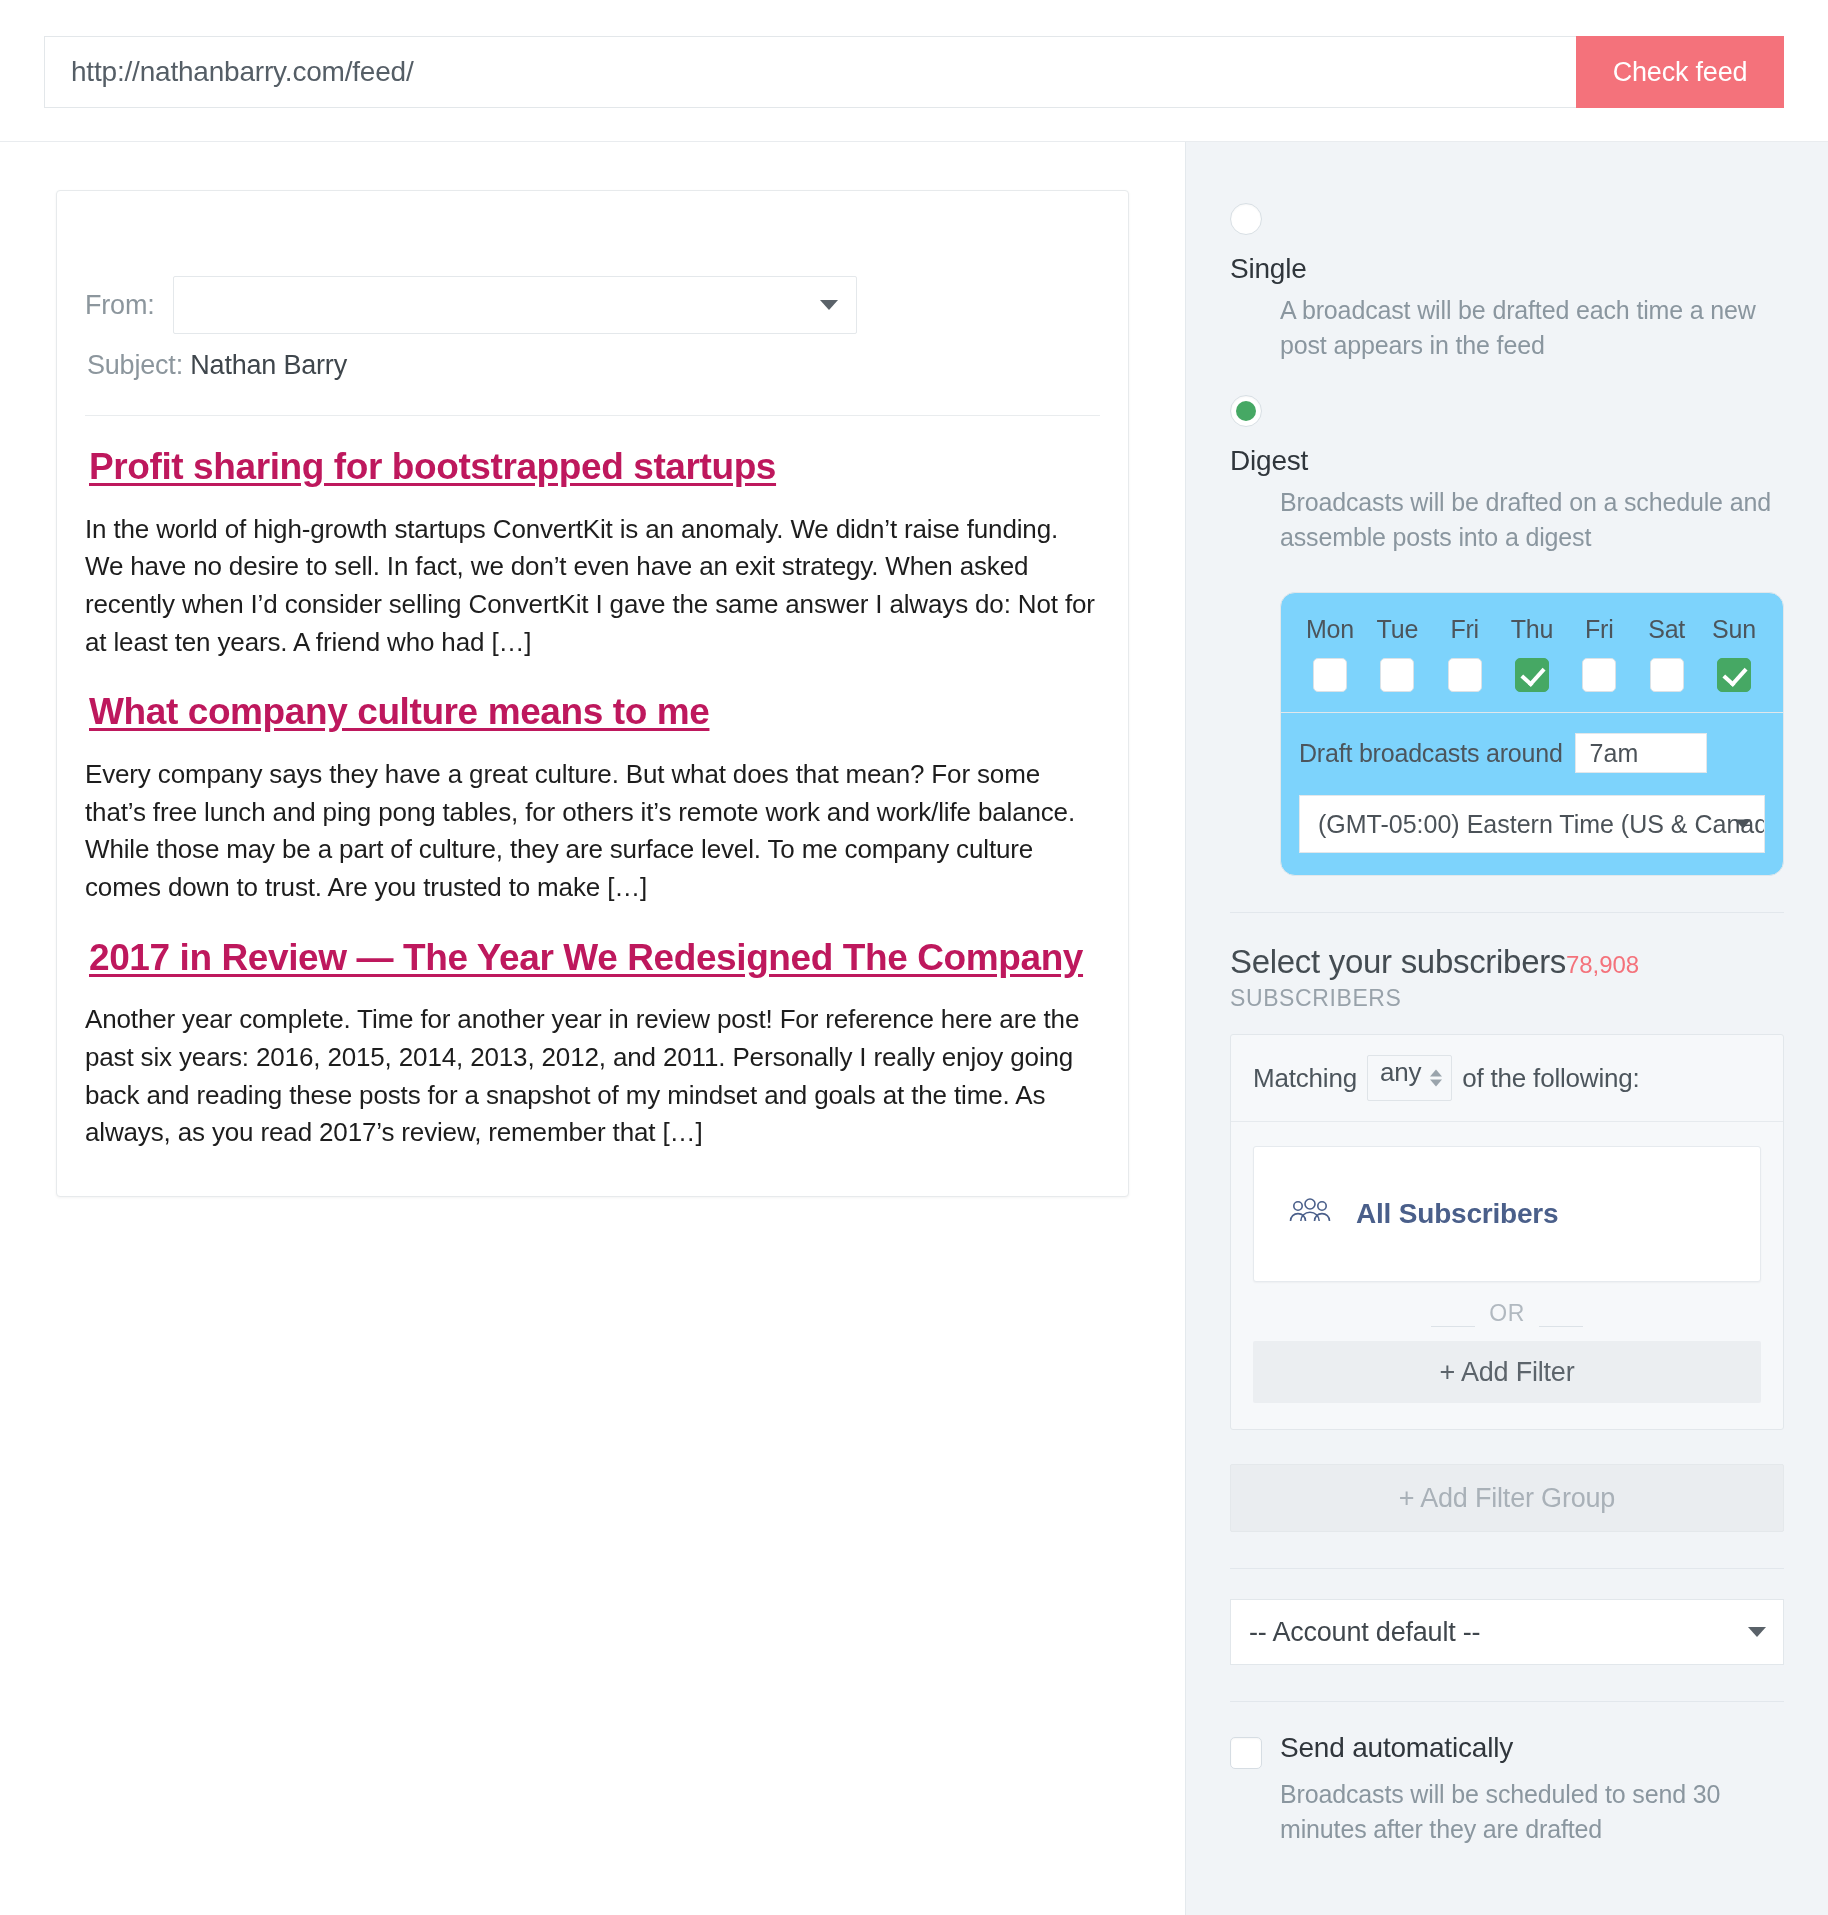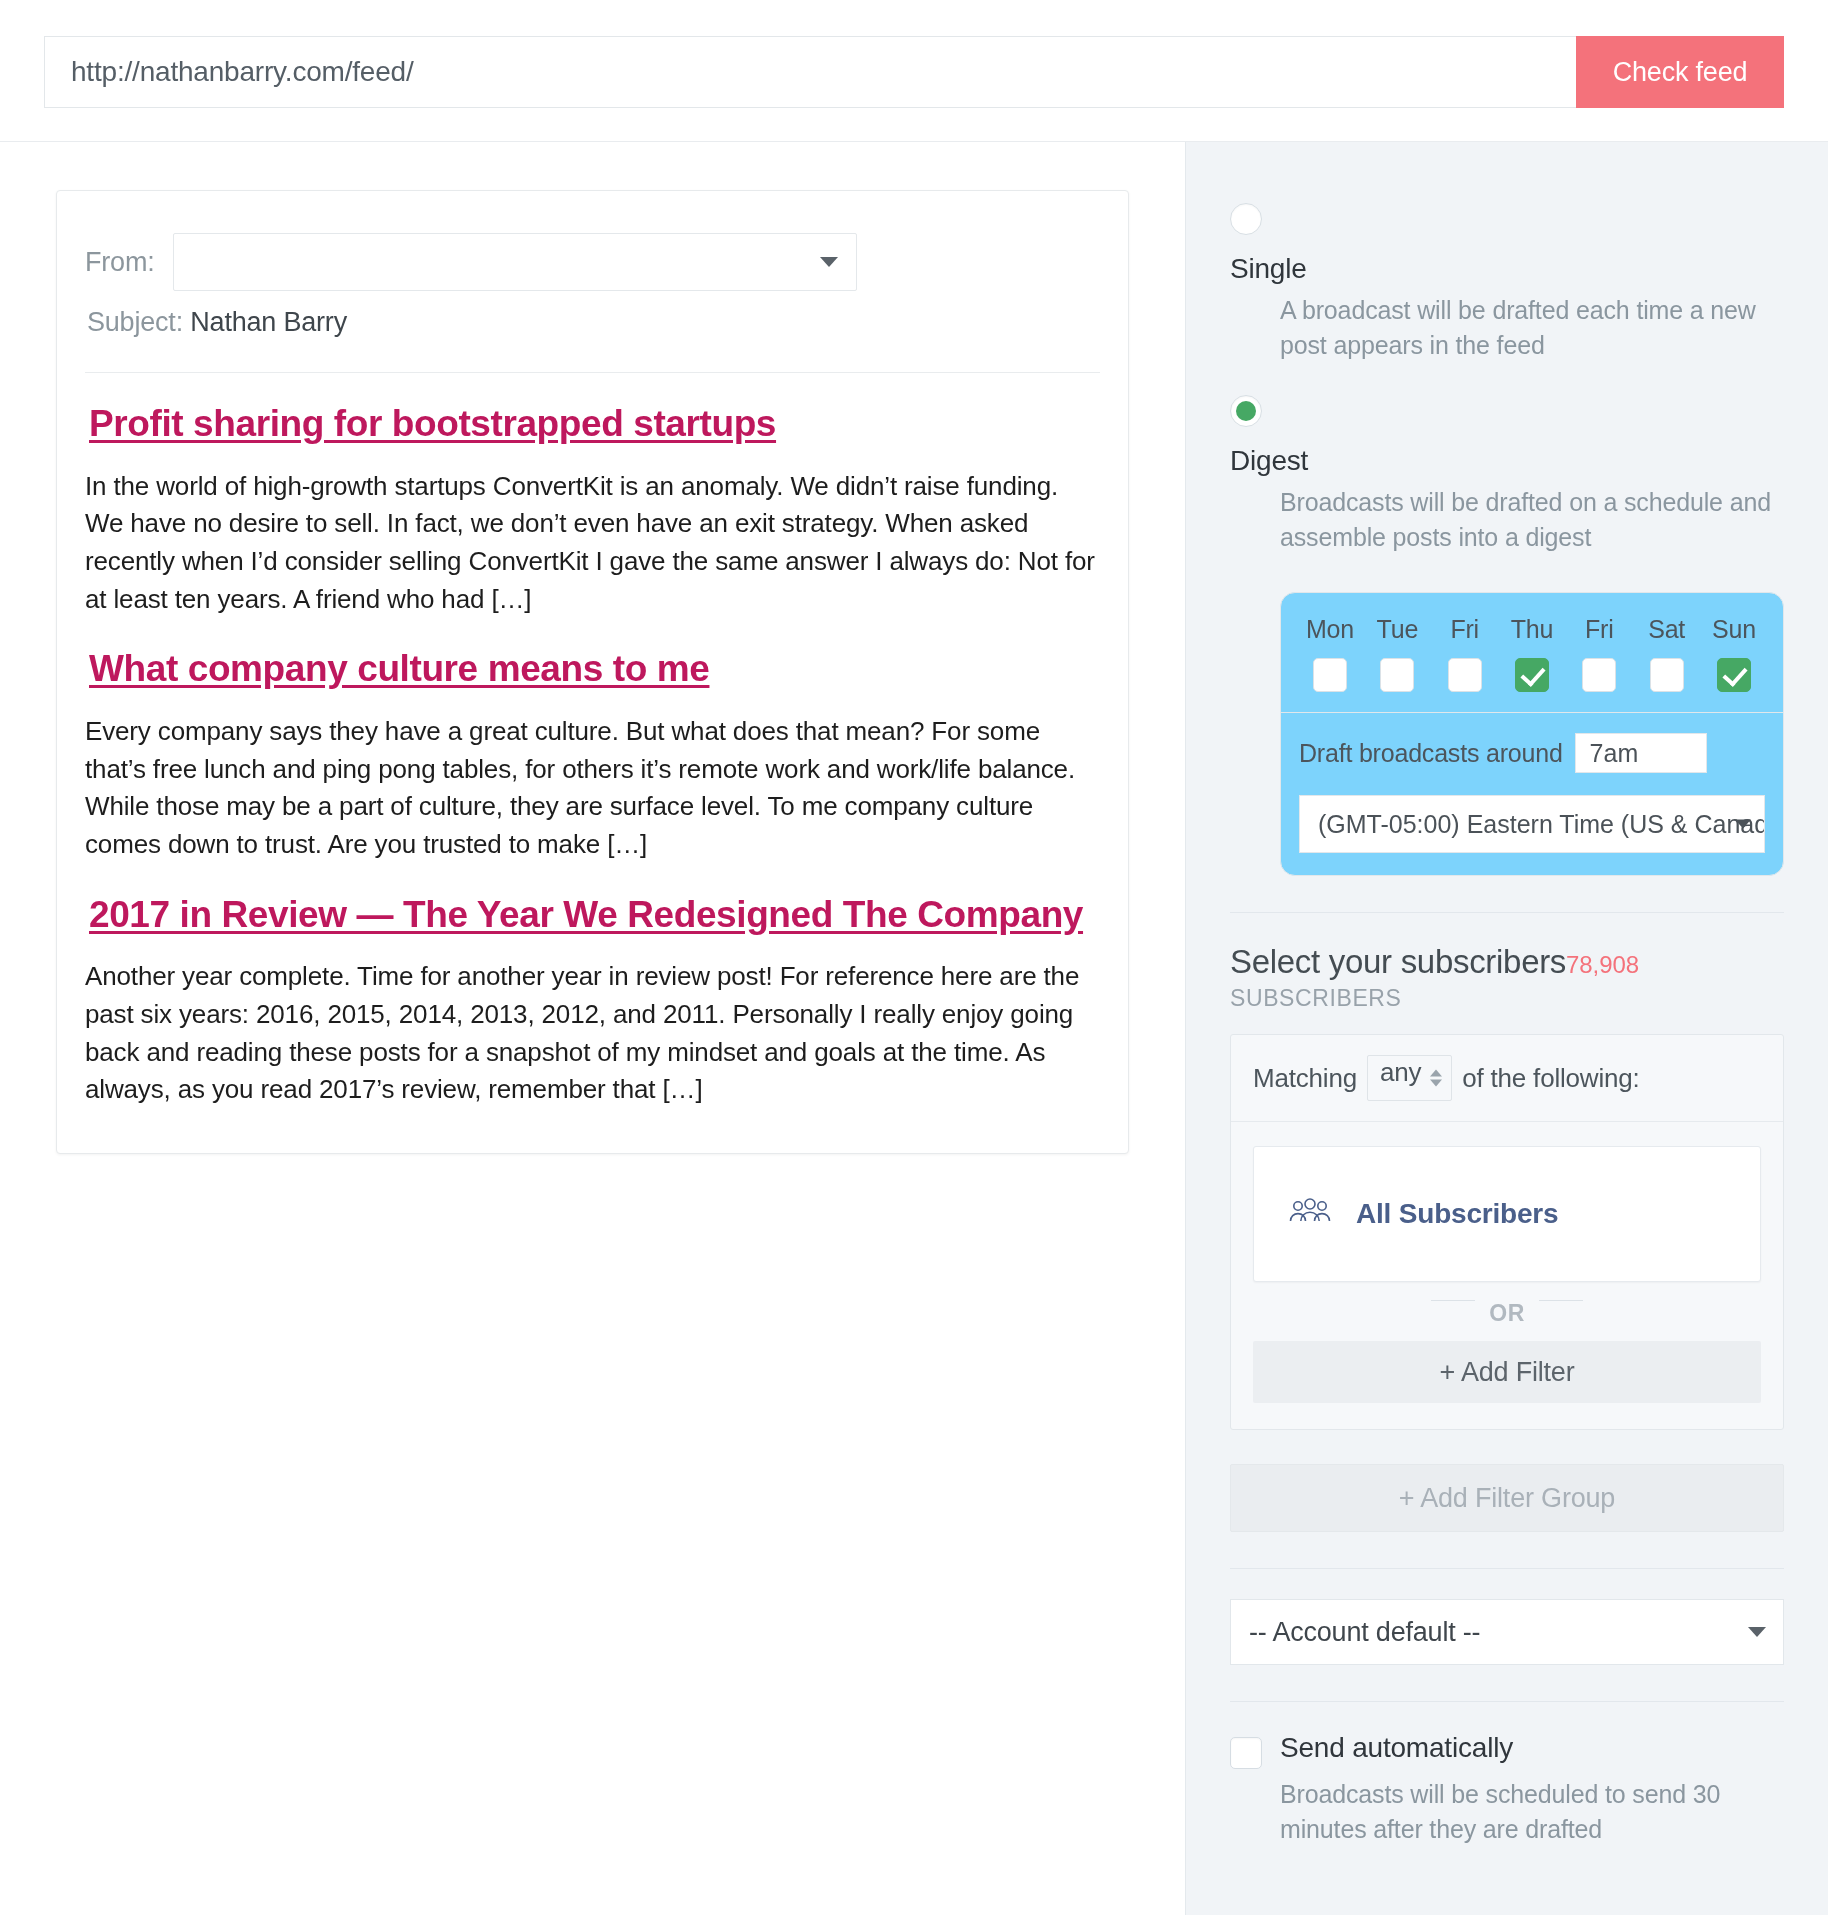--- a/index.html
+++ b/index.html
@@ -71,20 +71,21 @@
     border: 1px solid #e7eaec;
     border-radius: 4px;
     box-shadow: 0 1px 3px rgba(0,0,0,0.05);
     padding: 42px 28px 44px 28px;
   }
   .from-row {
     display: flex;
     align-items: center;
     gap: 18px;
     margin-bottom: 16px;
+    margin-top: 43px;
   }
   .from-label {
     font-size: 27px;
     color: #8c969d;
     letter-spacing: -0.2px;
   }
   .from-select {
     position: relative;
     width: 684px;
     height: 58px;
@@ -351,25 +352,24 @@
     cursor: pointer;
   }
   .all-subs-label {
     font-size: 28px;
     color: #4a5f8a;
     font-weight: bold;
     letter-spacing: -0.2px;
   }
   .or-row {
     display: flex;
-    align-items: flex-start;
+    align-items: flex-end;
     justify-content: center;
     gap: 14px;
     margin: 18px 0 14px 0;
-    font-weight: bold;
   }
   .or-row .ln {
     width: 44px; height: 1px; background: #dce2e7;
   }
   .or-row .or-text {
     font-size: 23px;
     color: #b1b9c0;
     letter-spacing: 0.4px;
   }
   .add-filter-btn {

